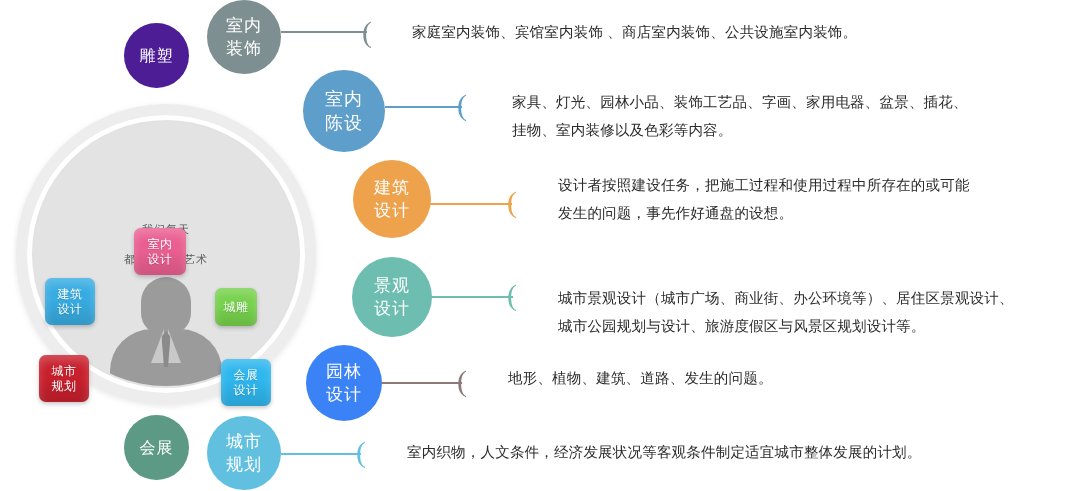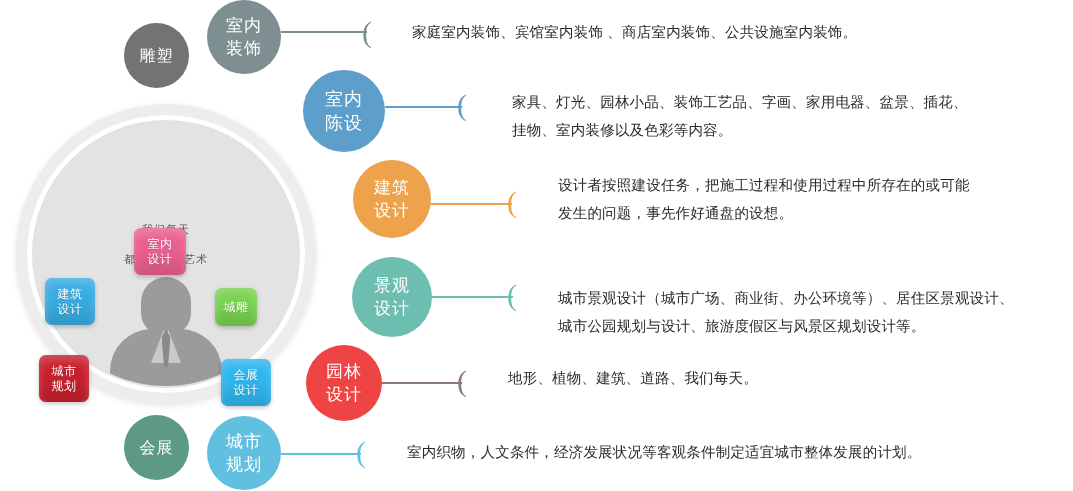--- a/index.html
+++ b/index.html
@@ -142,21 +142,21 @@
 设计</div>
         <div class="badge" style="left: 199px; top: 184px; width: 42px; height: 38px; background: linear-gradient(rgb(118, 209, 76) 0%, rgb(118, 209, 76) 45%, rgba(0, 0, 0, 0.12) 100%), rgb(118, 209, 76);">城雕</div>
         <div class="badge" style="left: 23px; top: 251px; width: 50px; height: 47px; background: linear-gradient(rgb(200, 32, 45) 0%, rgb(200, 32, 45) 45%, rgba(0, 0, 0, 0.12) 100%), rgb(200, 32, 45);">城市
 规划</div>
         <div class="badge" style="left: 205px; top: 255px; width: 50px; height: 47px; background: linear-gradient(rgb(46, 182, 238) 0%, rgb(46, 182, 238) 45%, rgba(0, 0, 0, 0.12) 100%), rgb(46, 182, 238);">会展
 设计</div>
       </div>
   </div>
 
   <div id="satellites">
-      <div class="node" style="left: 124px; top: 23px; width: 65px; height: 65px; background: #737373; font-size: 16px; line-height: 21px;">雕塑</div>
+      <div class="node" style="left: 124px; top: 23px; width: 65px; height: 65px; background: #4c1d95; font-size: 16px; line-height: 21px;">雕塑</div>
       <div class="node" style="left: 124px; top: 415px; width: 65px; height: 65px; background: rgb(92, 154, 133); font-size: 16px; line-height: 21px;">会展</div>
     </div>
   <div id="branches">
       <div class="node" style="left: 207px; top: 0px; width: 74px; height: 74px; background: rgb(125, 143, 145); font-size: 17px; line-height: 23px;">室内
 装饰</div>
       <div class="conn" style="left: 281px; top: 31px; width: 86px; background: rgb(125, 143, 145);"></div>
       <div class="paren" style="left: 362px; top: 17px; color: rgb(125, 143, 145);">(</div>
       <div class="desc" style="left: 381px; top: 18px; width: 680px;">家庭室内装饰、宾馆室内装饰 、商店室内装饰、公共设施室内装饰。</div>
       <div class="node" style="left: 303px; top: 70px; width: 82px; height: 82px; background: rgb(93, 158, 203); font-size: 18px; line-height: 24px;">室内
 陈设</div>
@@ -169,25 +169,25 @@
       <div class="conn" style="left: 430px; top: 203px; width: 82px; background: rgb(237, 162, 75);"></div>
       <div class="paren" style="left: 507px; top: 187px; color: rgb(237, 162, 75);">(</div>
       <div class="desc" style="left: 527px; top: 171px; width: 540px;">设计者按照建设任务，把施工过程和使用过程中所存在的或可能
 发生的问题，事先作好通盘的设想。</div>
       <div class="node" style="left: 352px; top: 257px; width: 80px; height: 80px; background: rgb(109, 190, 176); font-size: 17px; line-height: 23px;">景观
 设计</div>
       <div class="conn" style="left: 431px; top: 296px; width: 82px; background: rgb(109, 190, 176);"></div>
       <div class="paren" style="left: 507px; top: 280px; color: rgb(109, 190, 176);">(</div>
       <div class="desc" style="left: 527px; top: 284px; width: 546px;">城市景观设计（城市广场、商业街、办公环境等）、居住区景观设计、
 城市公园规划与设计、旅游度假区与风景区规划设计等。</div>
-      <div class="node" style="left: 306px; top: 345px; width: 76px; height: 76px; background: #ef4444; font-size: 17px; line-height: 23px;">园林
+      <div class="node" style="left: 306px; top: 345px; width: 76px; height: 76px; background: #3b82f6; font-size: 17px; line-height: 23px;">园林
 设计</div>
       <div class="conn" style="left: 381px; top: 382px; width: 81px; background: rgb(140, 122, 120);"></div>
       <div class="paren" style="left: 457px; top: 366px; color: rgb(140, 122, 120);">(</div>
-      <div class="desc" style="left: 477px; top: 364px; width: 540px;">地形、植物、建筑、道路、我们每天。</div>
+      <div class="desc" style="left: 477px; top: 364px; width: 540px;">地形、植物、建筑、道路、发生的问题。</div>
       <div class="node" style="left: 207px; top: 416px; width: 74px; height: 74px; background: rgb(97, 192, 224); font-size: 17px; line-height: 23px;">城市
 规划</div>
       <div class="conn" style="left: 281px; top: 453px; width: 80px; background: rgb(97, 192, 224);"></div>
       <div class="paren" style="left: 356px; top: 437px; color: rgb(97, 192, 224);">(</div>
       <div class="desc" style="left: 376px; top: 438px; width: 660px;">室内织物，人文条件，经济发展状况等客观条件制定适宜城市整体发展的计划。</div>
     </div>
 
 </div>
 
 </body></html>

